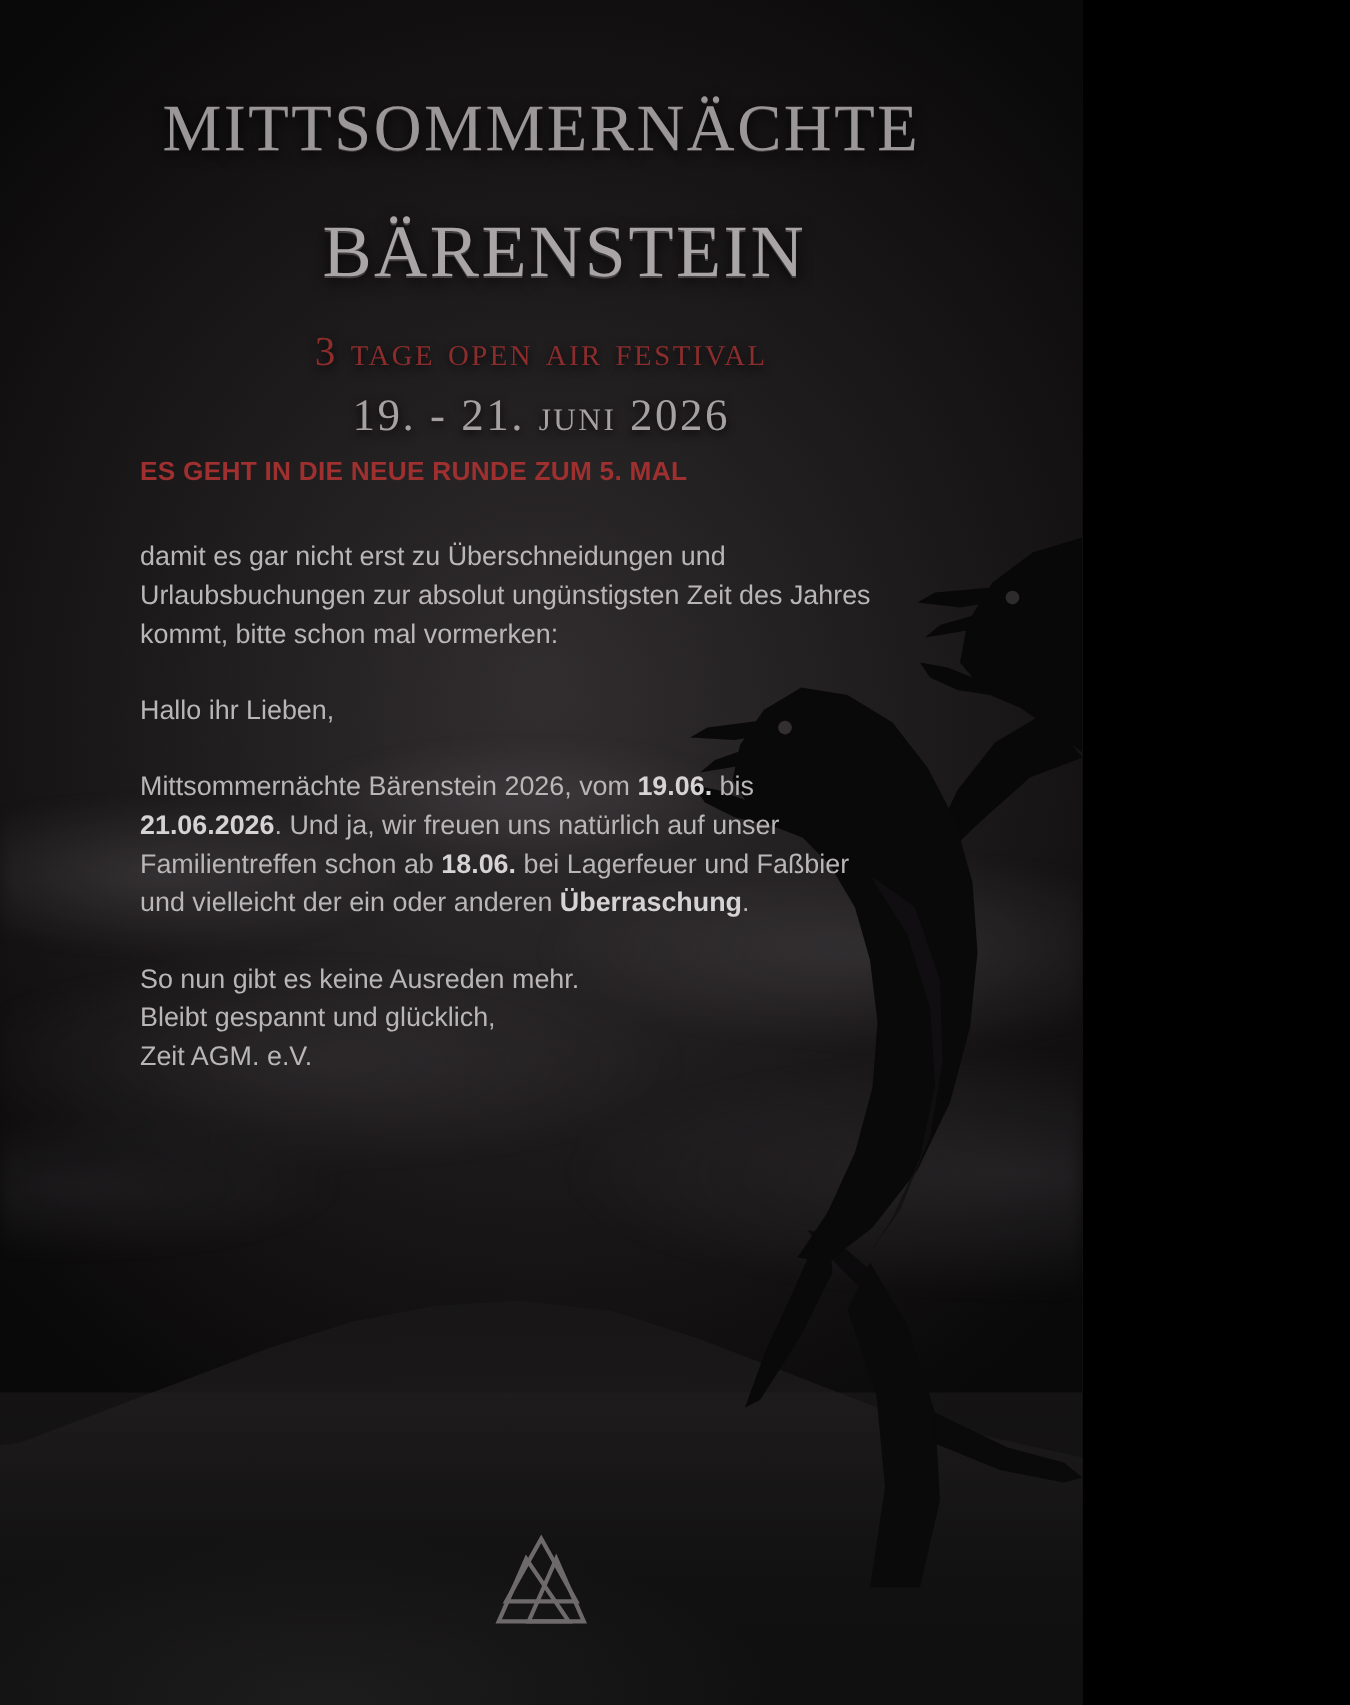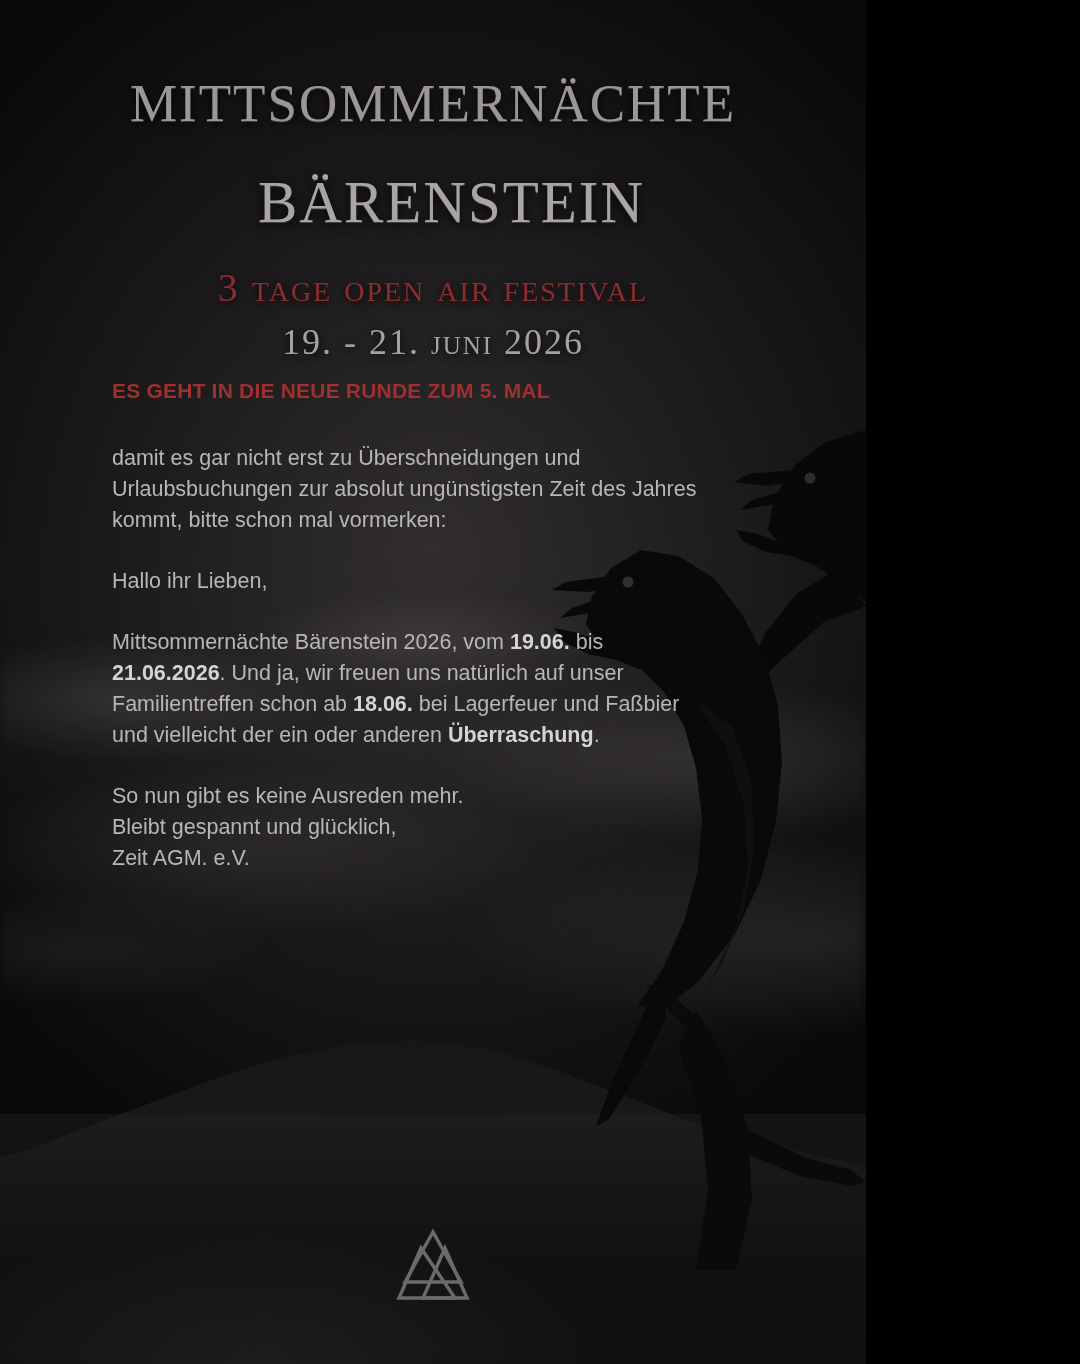--- a/index.html
+++ b/index.html
@@ -102,21 +102,21 @@
     color: #a9a5a6;
     margin: 6px 0 0 0;
     font-weight: normal;
     text-shadow: 0 3px 12px rgba(0,0,0,0.95), 0 1px 0 #5b5657;
     font-variant: small-caps;
     text-transform: lowercase;
     padding-left: 37px;
   }
   .title-tag {
     font-family: "Liberation Serif", serif;
-    font-size: 40px;
+    font-size: 33px;
     letter-spacing: 2px;
     color: #8c2d2d;
     margin: 22px 0 0 0;
     font-weight: normal;
     font-variant: small-caps;
     text-transform: lowercase;
     text-shadow: 0 2px 8px rgba(0,0,0,0.9);
   }
   .title-dates {
     font-family: "Liberation Serif", serif;
@@ -130,21 +130,20 @@
     text-shadow: 0 2px 8px rgba(0,0,0,0.9);
   }
 
   
   .body-block {
     position: absolute;
     left: 112px;
     top: 366px;
     width: 600px;
     z-index: 5;
-    margin-top: 13px;
   }
   .kicker {
     color: #9e3030;
     font-size: 21px;
     font-weight: bold;
     letter-spacing: 0.2px;
     margin: 0 0 40px 0;
   }
   .para {
     color: #b9b6b7;

